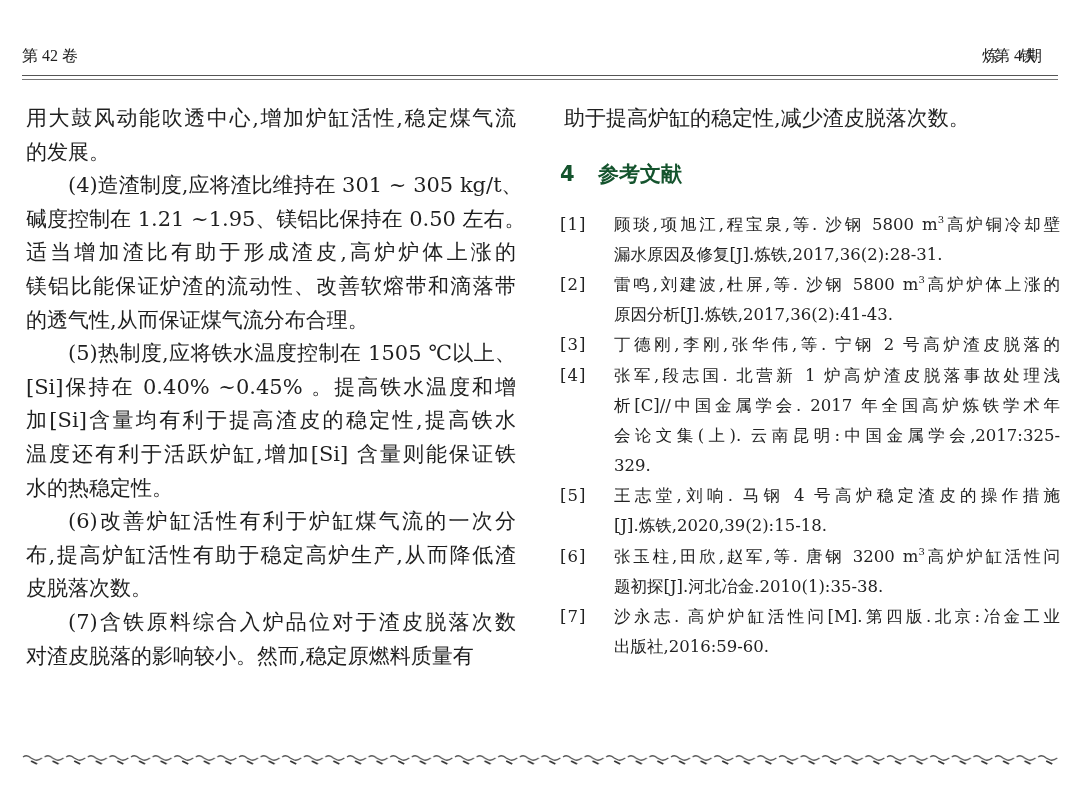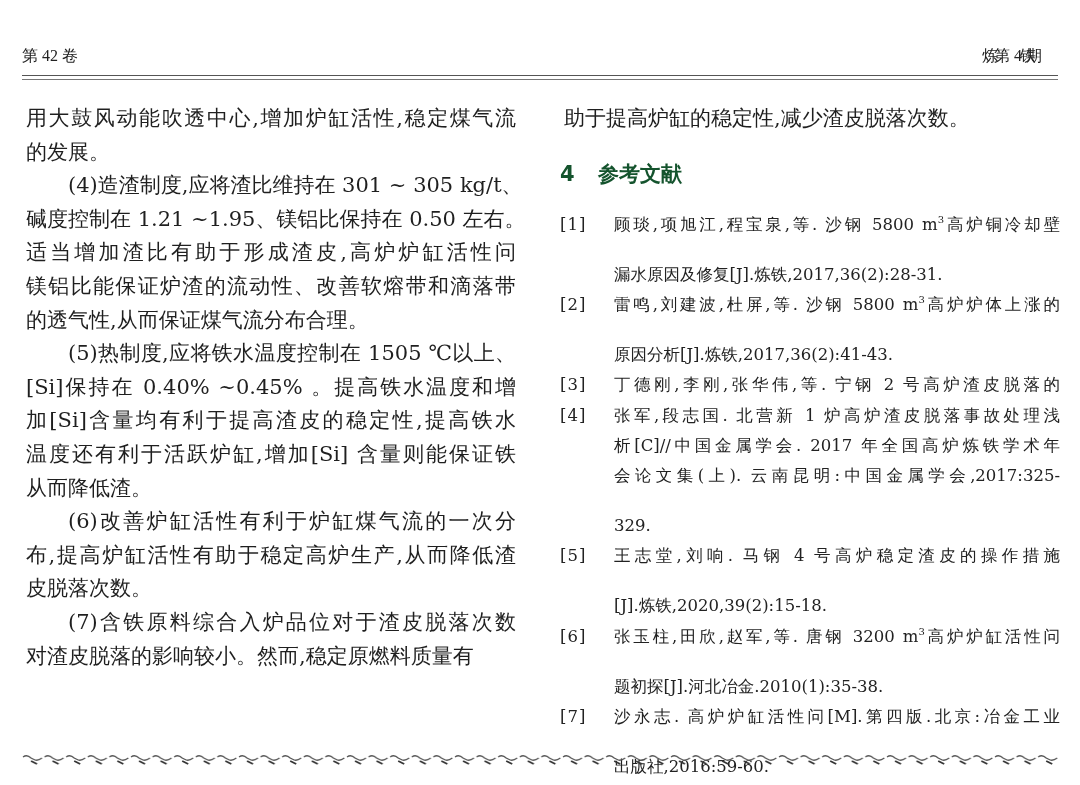--- a/index.html
+++ b/index.html
@@ -96,21 +96,21 @@
       letter-spacing: 1px;
     }
     .ref .ref-line {
       display: block;
       white-space: nowrap;
       line-height: 30.2px;
       height: 30.2px;
       text-align: justify;
       text-align-last: justify;
     }
-    .ref .ref-line.last { text-align-last: left; margin-top: 20px; }
+    .ref .ref-line.last { text-align-last: left; }
     sup { font-size: 10px; vertical-align: 7px; line-height: 0; }
     sub { font-size: 11px; vertical-align: -4px; line-height: 0; }
     i { font-family: "Liberation Serif", serif; }
 
     .wavy-border {
       position: absolute;
       left: 22px;
       top: 752px;
       width: 1036px;
       height: 14px;
@@ -125,28 +125,28 @@
   <span class="hdr-right">第 4 期</span>
 </div>
 <div class="header-rule"></div>
 
 <div class="col col-left">
   <div class="body-text">
     <span class="line">用大鼓风动能吹透中心,增加炉缸活性,稳定煤气流</span>
     <span class="line last">的发展。</span>
     <span class="line indent">(4)造渣制度,应将渣比维持在 301 ~ 305 kg/t、</span>
     <span class="line">碱度控制在 1.21 ~1.95、镁铝比保持在 0.50 左右。</span>
-    <span class="line">适当增加渣比有助于形成渣皮,高炉炉缸活性问</span>
+    <span class="line">适当增加渣比有助于形成渣皮,高炉炉体上涨的</span>
     <span class="line">镁铝比能保证炉渣的流动性、改善软熔带和滴落带</span>
     <span class="line last">的透气性,从而保证煤气流分布合理。</span>
     <span class="line indent">(5)热制度,应将铁水温度控制在 1505 ℃以上、</span>
     <span class="line">[Si]保持在 0.40% ~0.45% 。提高铁水温度和增</span>
     <span class="line">加[Si]含量均有利于提高渣皮的稳定性,提高铁水</span>
     <span class="line">温度还有利于活跃炉缸,增加[Si] 含量则能保证铁</span>
-    <span class="line last">从而降低渣。</span>
+    <span class="line last">水的热稳定性。</span>
     <span class="line indent">(6)改善炉缸活性有利于炉缸煤气流的一次分</span>
     <span class="line">布,提高炉缸活性有助于稳定高炉生产,从而降低渣</span>
     <span class="line last">皮脱落次数。</span>
     <span class="line indent">(7)含铁原料综合入炉品位对于渣皮脱落次数</span>
     <span class="line last">对渣皮脱落的影响较小。然而,稳定原燃料质量有</span>
   </div>
 </div>
 
 <div class="col col-right">
   <div class="body-text">

